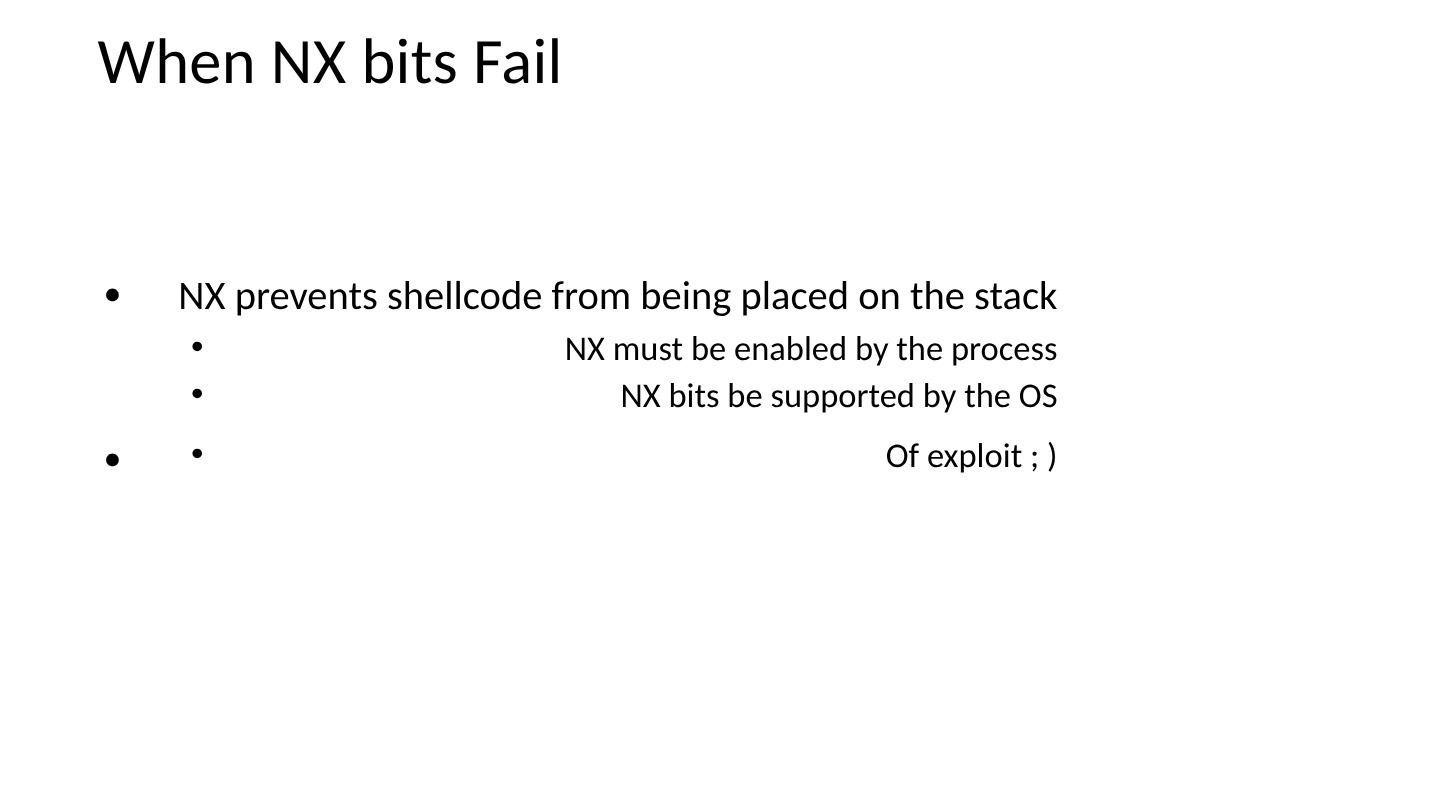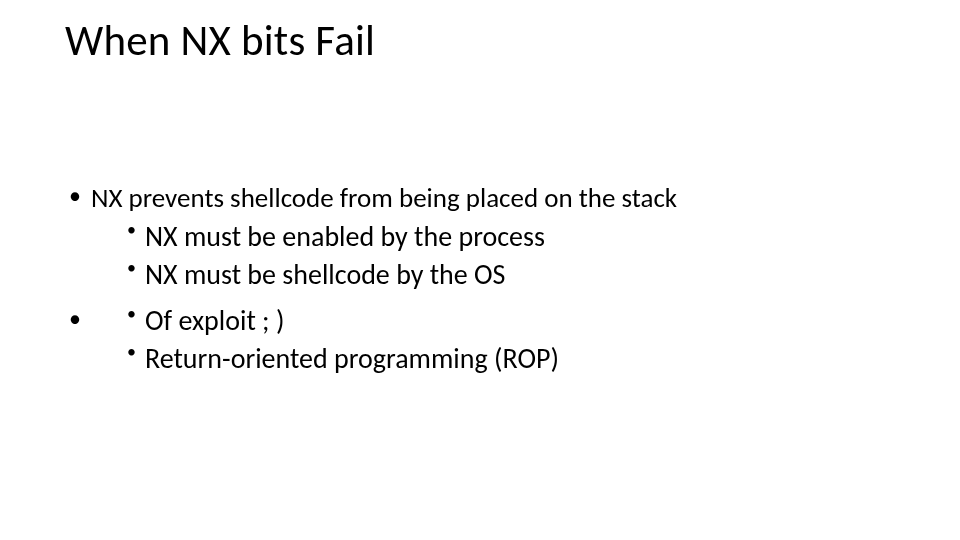--- a/index.html
+++ b/index.html
@@ -24,21 +24,22 @@
     top: 14px;
     font-size: 43px;
     font-weight: 400;
     font-family: "Calibri Light", Calibri, "Segoe UI", Arial, sans-serif;
     letter-spacing: 0.2px;
   }
   .body {
     position: absolute;
     left: 65px;
     top: 180px;
-    right: 49px;
+    right: 60px;
+    text-align: right;
   }
   ul.lvl1 {
     list-style: none;
     margin: 0;
     padding: 0;
   }
   ul.lvl1 > li {
     position: relative;
     padding-left: 26px;
     font-size: 27px;
@@ -53,21 +54,21 @@
     font-size: 24px;
   }
   ul.lvl2 {
     list-style: none;
     margin: 3px 0 10px 0;
     padding: 0 0 0 34px;
   }
   ul.lvl2 > li {
     position: relative;
     padding-left: 20px;
-    font-size: 28px;
+    font-size: 23px;
     line-height: 1.3;
     margin-bottom: 1px;
   }
   ul.lvl2 > li::before {
     content: "•";
     position: absolute;
     left: 2px;
     top: 0;
     font-size: 18px;
   }
@@ -81,30 +82,27 @@
 
   <div class="body">
     <ul class="lvl1">
       <li>
         <span>NX prevents shellcode from being placed on the stack</span>
         <ul class="lvl2">
           <li>
             <span>NX must be enabled by the process</span>
           </li>
           <li>
-            <span>NX must be shellcode by the OS</span>
+            <span>NX bits be supported by the OS</span>
           </li>
         </ul>
       </li>
       <li>
         <ul class="lvl2">
           <li>
             <span>Of exploit ; )</span>
-          </li>
-          <li>
-            <span>Return-oriented programming (ROP)</span>
           </li>
         </ul>
       </li>
     </ul>
   </div>
 
 </div>
 
 </body></html>

